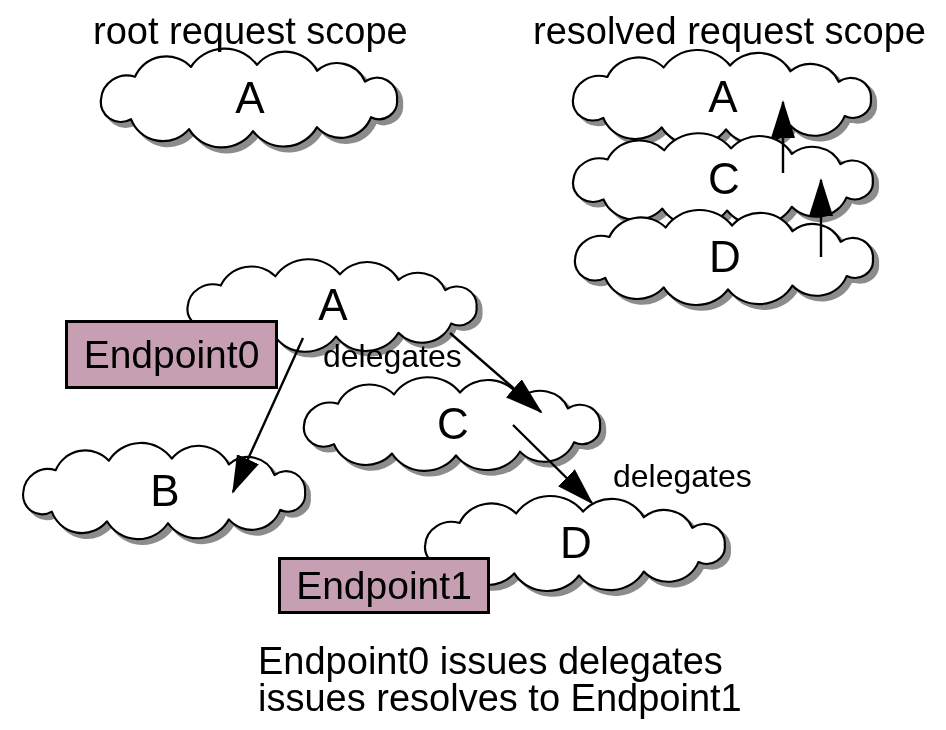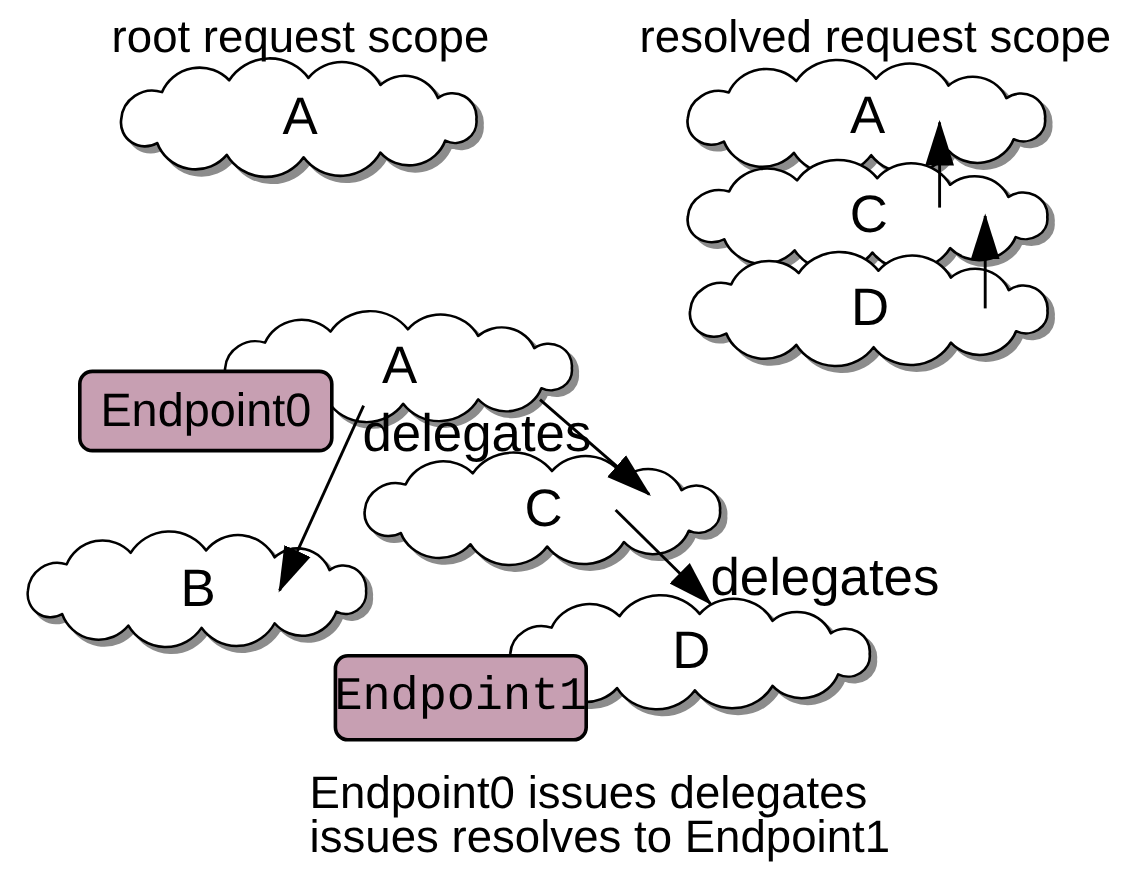--- a/index.html
+++ b/index.html
@@ -20,25 +20,25 @@
   .title { font-size: 38px; }
   .cloudlabel {
     position: absolute;
     display: flex; align-items: center; justify-content: center;
     font-size: 44px; line-height: 1;
   }
   .endpoint {
     position: absolute;
     box-sizing: border-box;
     border: 3px solid #000000;
-    border-radius: 12px;
+    border-radius: 0;
     display: flex; align-items: center; justify-content: center;
-    font-size: 39px; line-height: 1;
+    font-size: 39px; line-height: 1; margin-top: 12px;
   }
-  .edgelabel { font-size: 44px; }
+  .edgelabel { font-size: 32px; margin-left: 21px; }
   .caption { position: absolute; font-size: 38px; line-height: 37px; white-space: nowrap; }
 </style>
 </head>
 <body>
 
 <div class="stage">
 
   <svg class="layer" width="946" height="730" viewBox="0 0 946 730">
     <defs>
       <path id="cloudpath" d="M 16 42
@@ -109,21 +109,21 @@
   <div class="cloudlabel" style="left:557px; top:142px; width:334px; height:74px;">C</div>
   <div class="cloudlabel" style="left:559px; top:219px; width:332px; height:76px;">D</div>
   <div class="cloudlabel" style="left:172px; top:268px; width:322px; height:74px;">A</div>
   <div class="cloudlabel" style="left:288px; top:386px; width:330px; height:75px;">C</div>
   <div class="cloudlabel" style="left:8px; top:452px; width:314px; height:77px;">B</div>
   <div class="cloudlabel" style="left:409px; top:505px; width:334px; height:76px;">D</div>
 
   <div class="endpoint" style="left: 65px; top: 308px; width: 213px; height: 69px; background: rgb(199, 159, 178);">
     <span>Endpoint0</span>
   </div>
-  <div class="endpoint" style="left: 278px; top: 545px; width: 212px; height: 73px; background: rgb(199, 159, 178); font-family: Liberation Mono, monospace;">
+  <div class="endpoint" style="left: 278px; top: 545px; width: 212px; height: 57px; background: rgb(199, 159, 178);">
     <span>Endpoint1</span>
   </div>
 
   <div class="txt edgelabel" style="left:302px; top:340px;">delegates</div>
   <div class="txt edgelabel" style="left:592px; top:460px;">delegates</div>
 
   <div class="caption" style="left:258px; top:643px;">
     <div>Endpoint0 issues delegates</div>
     <div>issues resolves to Endpoint1</div>
   </div>

